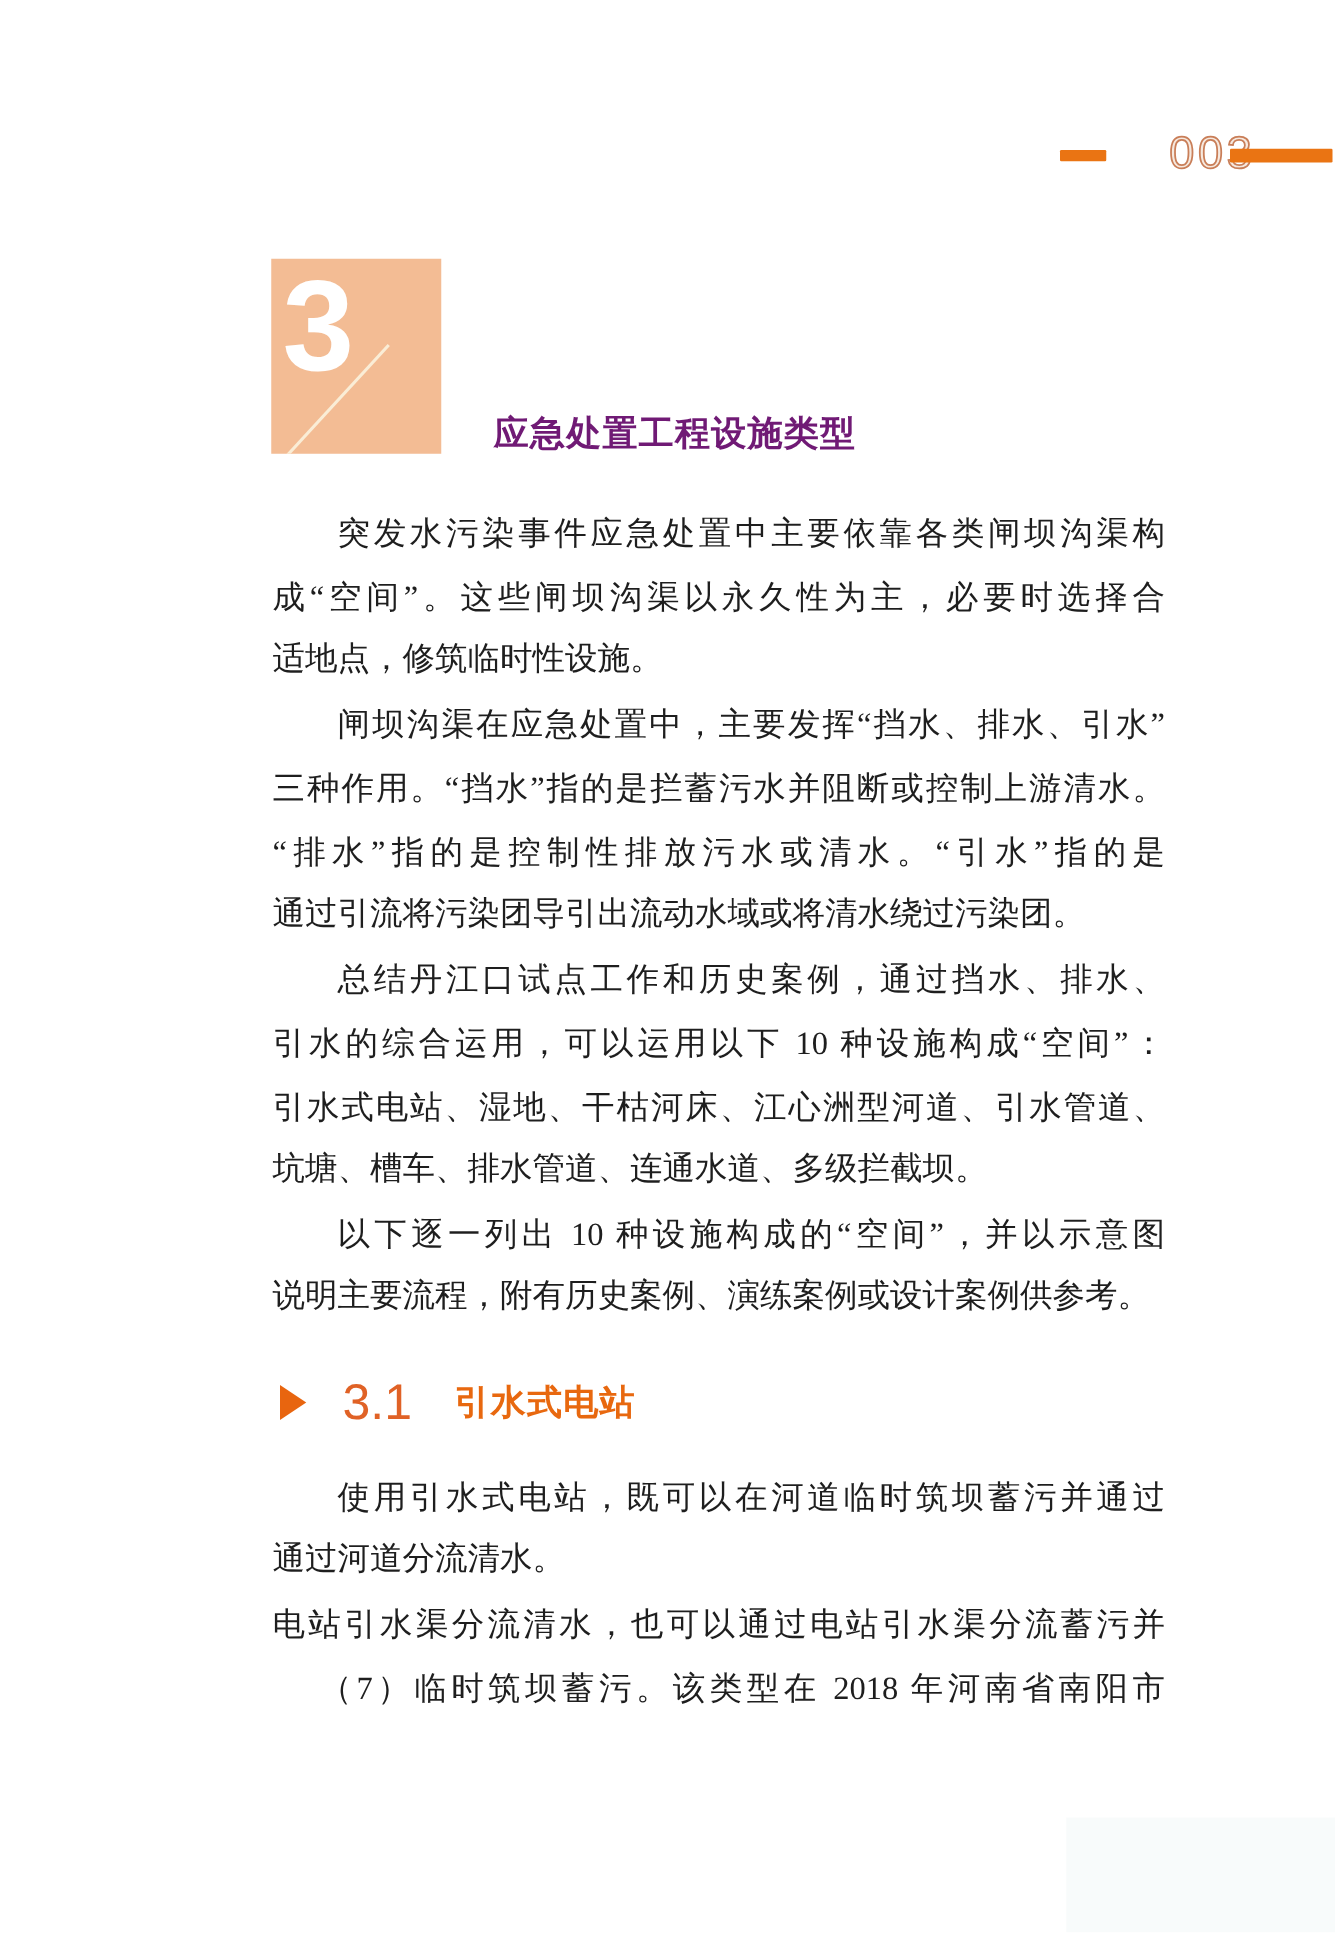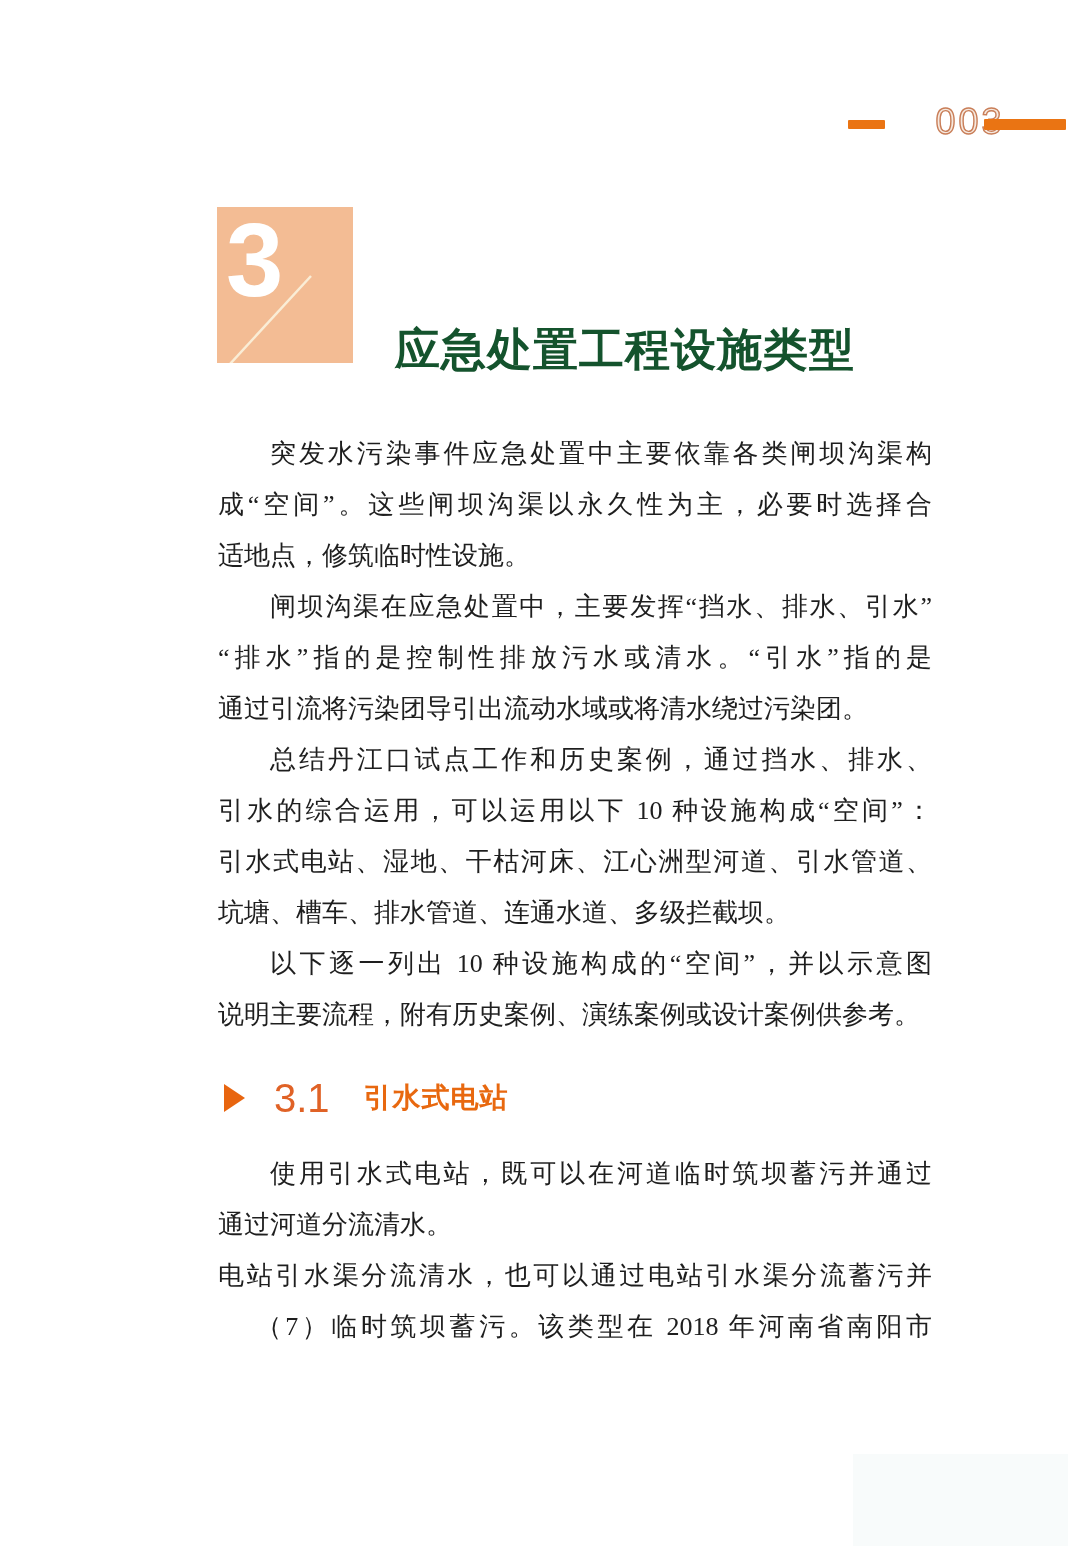--- a/index.html
+++ b/index.html
@@ -54,45 +54,45 @@
     font-family: "Liberation Sans", "DejaVu Sans", sans-serif;
     font-weight: bold;
     font-size: 103px;
     line-height: 103px;
     color: #ffffff;
   }
   .chapter-diag { position: absolute; left: 0; top: 0; }
   .chapter-title {
     position: absolute;
     left: 395px; top: 328px;
-    font-family: Liberation Sans, sans-serif;
+    font-family: Liberation Mono, monospace;
     font-weight: bold;
-    font-size: 45px;
+    font-size: 28px;
     line-height: 44px;
-    color: #14532d;
+    color: #701a75;
     letter-spacing: 1px;
     white-space: nowrap;
   }
 
   
   .text-flow {
     position: absolute;
-    left: 218px; top: 428px;
+    left: 218px; top: 401px;
     width: 714px;
     font-size: 26px;
     color: #1e1e1e;
   }
   .text-line {
     height: 51px;
     line-height: 51px;
     text-align: justify;
     text-align-last: justify;
     white-space: nowrap;
   }
-  .text-line.last { text-align-last: left; white-space: normal; }
+  .text-line.last { text-align-last: left; white-space: normal; font-family: Liberation Mono, monospace; }
   .text-line.first { text-indent: 2em; }
   .text-line.first-paren { text-indent: 1.45em; }
 
   
   .section-heading {
     display: flex;
     align-items: center;
     height: 48px;
     margin-top: 34px;
     margin-bottom: 26px;
@@ -148,20 +148,21 @@
   <div class="text-flow">
 
     <div>
       <div class="text-line first">突发水污染事件应急处置中主要依靠各类闸坝沟渠构</div>
       <div class="text-line">成“空间”。这些闸坝沟渠以永久性为主，必要时选择合</div>
       <div class="text-line last">适地点，修筑临时性设施。</div>
     </div>
 
     <div>
       <div class="text-line first">闸坝沟渠在应急处置中，主要发挥“挡水、排水、引水”</div>
+      <div class="text-line">三种作用。“挡水”指的是拦蓄污水并阻断或控制上游清水。</div>
       <div class="text-line">“排水”指的是控制性排放污水或清水。“引水”指的是</div>
       <div class="text-line last">通过引流将污染团导引出流动水域或将清水绕过污染团。</div>
     </div>
 
     <div>
       <div class="text-line first">总结丹江口试点工作和历史案例，通过挡水、排水、</div>
       <div class="text-line">引水的综合运用，可以运用以下 10 种设施构成“空间”：</div>
       <div class="text-line">引水式电站、湿地、干枯河床、江心洲型河道、引水管道、</div>
       <div class="text-line last">坑塘、槽车、排水管道、连通水道、多级拦截坝。</div>
     </div>

